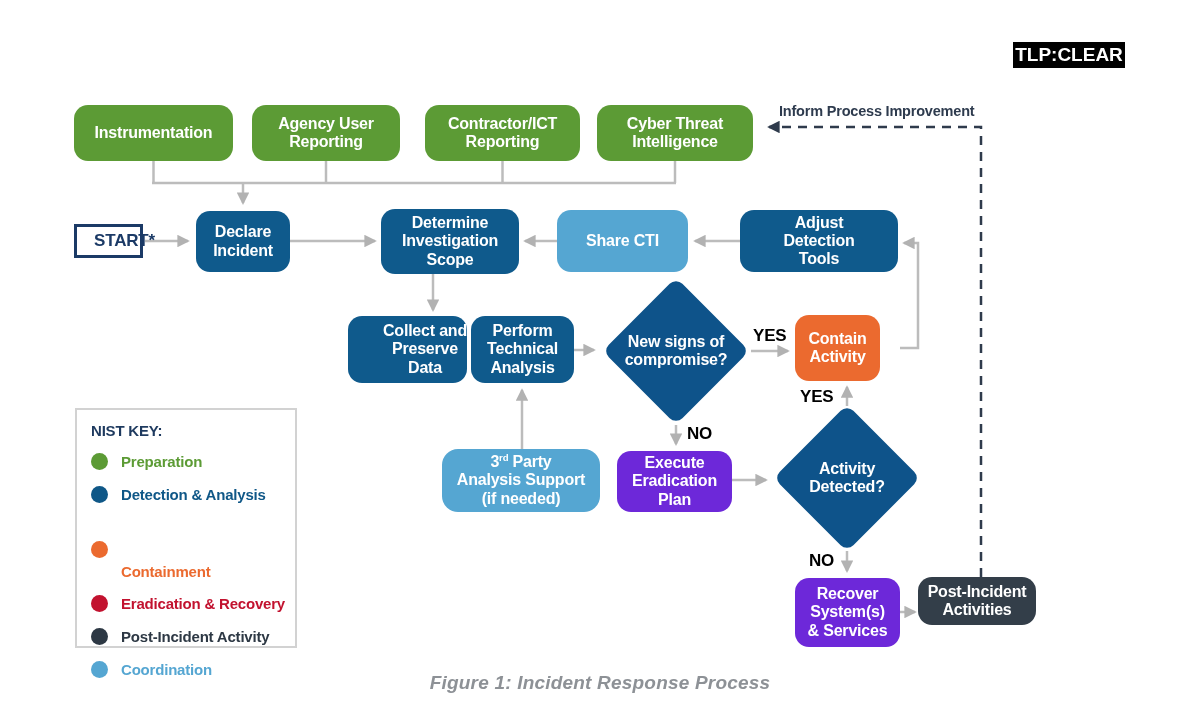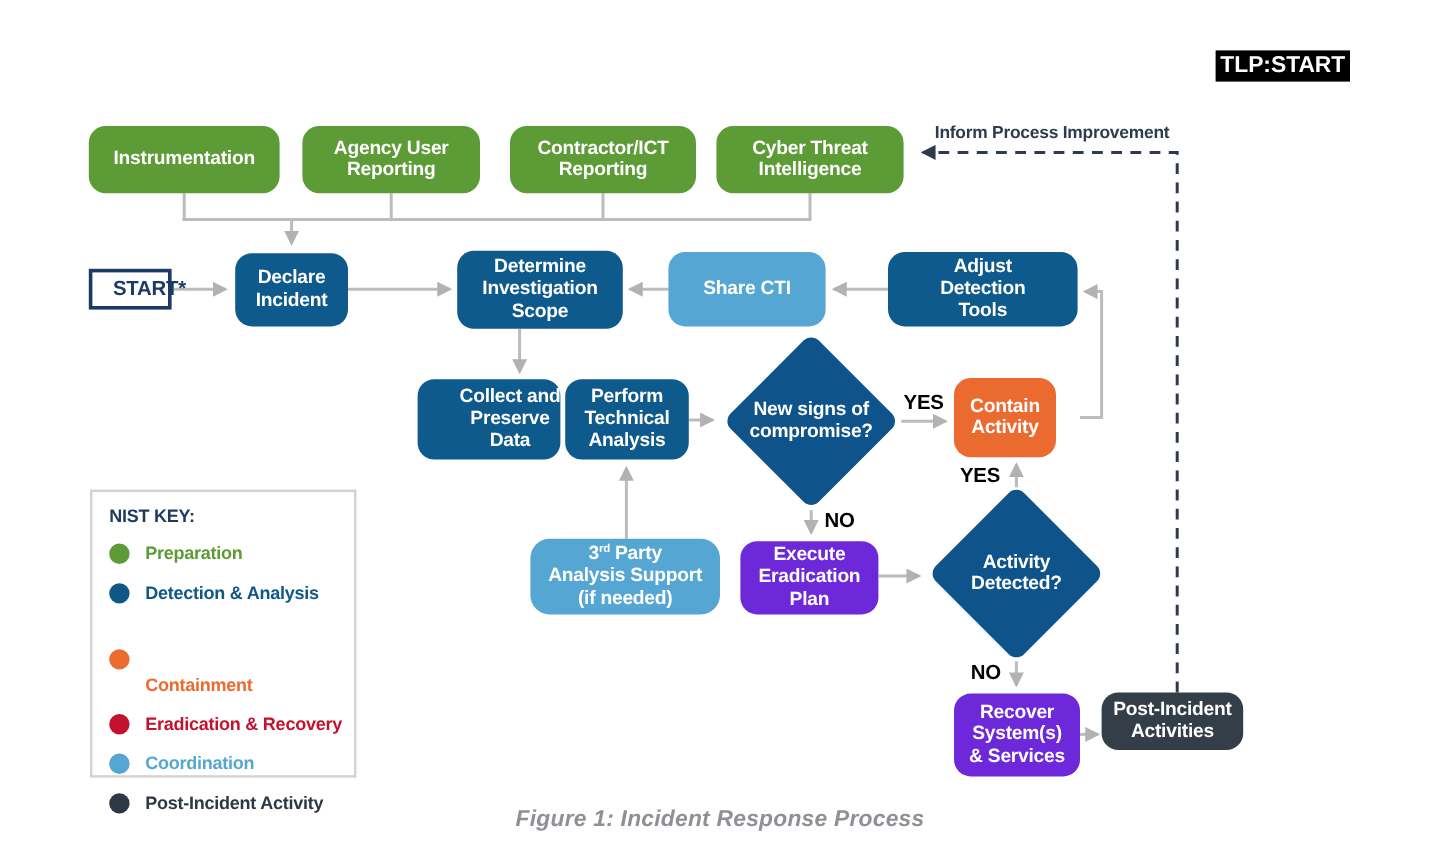--- a/index.html
+++ b/index.html
@@ -106,21 +106,21 @@
       <path d="M900,612 H915" marker-end="url(#ag)"></path>
 
       <path d="M900,348 H918 V243 H904" marker-end="url(#ag)"></path>
     </g>
     <g stroke="#2f3b4c" stroke-width="2.5" fill="none" stroke-dasharray="9 7">
 
       <path d="M981,577 V127 H769" marker-end="url(#ad)"></path>
     </g>
   </svg>
 
-  <div class="tlp-badge" style="left:1013px;top:42px;width:112px;height:26px;">TLP:START</div>
+  <div class="tlp-badge" style="left:1013px;top:42px;width:112px;height:26px;">TLP:CLEAR</div>
 
   <div class="node green" style="left:74px;top:105px;width:159px;height:56px;">
     <span class="node-label">Instrumentation</span>
   </div>
   <div class="node green" style="left:252px;top:105px;width:148px;height:56px;">
     <span class="node-label">Agency User
 Reporting</span>
   </div>
   <div class="node green" style="left:425px;top:105px;width:155px;height:56px;">
     <span class="node-label">Contractor/ICT
@@ -212,24 +212,24 @@
     </div>
     <div class="legend-item">
       <span class="legend-dot" style="background: rgb(235, 106, 47);"></span>
       <span class="legend-label" style="color: rgb(235, 106, 47); margin-top: 45px;">Containment</span>
     </div>
     <div class="legend-item">
       <span class="legend-dot" style="background: rgb(194, 18, 47);"></span>
       <span class="legend-label" style="color: rgb(194, 18, 47);">Eradication &amp; Recovery</span>
     </div>
     <div class="legend-item">
+      <span class="legend-dot" style="background: rgb(45, 56, 68);"></span>
+      <span class="legend-label" style="color: rgb(45, 56, 68);">Post-Incident Activity</span>
+    </div>
+    <div class="legend-item">
       <span class="legend-dot" style="background: rgb(85, 166, 210);"></span>
       <span class="legend-label" style="color: rgb(85, 166, 210);">Coordination</span>
     </div>
-    <div class="legend-item">
-      <span class="legend-dot" style="background: rgb(45, 56, 68);"></span>
-      <span class="legend-label" style="color: rgb(45, 56, 68);">Post-Incident Activity</span>
-    </div>
   </div>
 
   <div class="caption">Figure 1: Incident Response Process</div>
 
 </div>
 
 </body></html>

